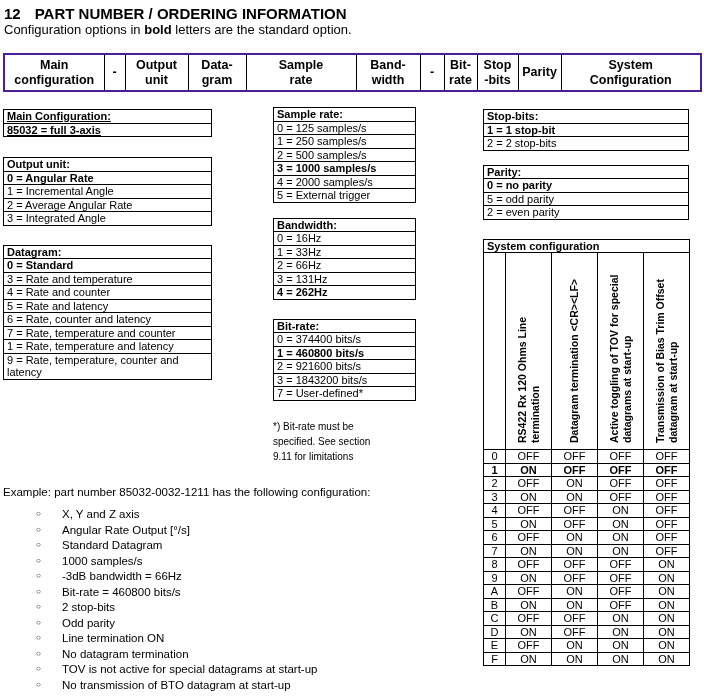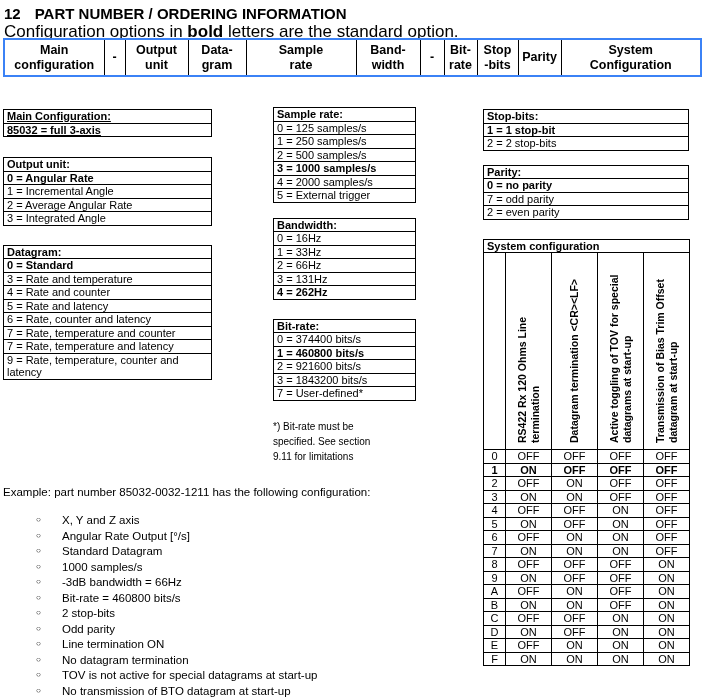--- a/index.html
+++ b/index.html
@@ -4,27 +4,27 @@
 <style>
   * { box-sizing: border-box; margin: 0; padding: 0; }
   html, body { background: #ffffff; }
   body { font-family: "Liberation Sans", sans-serif; color: #000; }
   .page { position: relative; width: 704px; height: 699px; background: #fff; overflow: hidden; }
   .abs { position: absolute; }
 
   
   .heading { left: 4px; top: 5px; font-size: 15px; font-weight: bold; white-space: nowrap; }
   .heading .secnum { margin-right: 14px; }
-  .subtitle { left: 4px; top: 22px; font-size: 17px; white-space: nowrap; }
+  .subtitle { left: 4px; top: 22px; font-size: 13px; white-space: nowrap; }
   .subtitle b { font-weight: bold; }
 
   table { border-collapse: collapse; }
 
   
-  .pn { left: 3px; top: 38px; width: 697px; table-layout: fixed; border: 2px solid #3b82f6; }
+  .pn { left: 3px; top: 53px; width: 697px; table-layout: fixed; border: 2px solid #4c1d95; }
   .pn td {
     border: 1px solid #000; text-align: center; vertical-align: middle;
     font-size: 12.5px; font-weight: bold; line-height: 15px; height: 37px;
     white-space: pre-line; padding: 0 1px;
   }
 
   
   .col-left  { left: 3px;   top: 109px; width: 209px; }
   .col-mid   { left: 273px; top: 107px; width: 143px; }
   .col-right { left: 483px; top: 109px; width: 206px; }
@@ -51,21 +51,21 @@
   .sys th.vh { height: 197px; vertical-align: bottom; padding-bottom: 4px; font-weight: bold; }
   .sys td.corner { border-bottom: 1px solid #000; }
   .vtext {
     display: inline-block; writing-mode: vertical-rl; transform: rotate(180deg);
     max-height: 185px; font-size: 10.5px; font-weight: bold; line-height: 13px; text-align: left;
   }
   .sys tr.bold td { font-weight: bold; }
 
   
   .example { left: 3px; top: 486px; width: 478px; font-size: 11.5px; }
-  .example .intro { line-height: 13px; margin-bottom: 15px; white-space: nowrap; }
+  .example .intro { line-height: 13px; margin-bottom: 9px; white-space: nowrap; }
   .example ul { list-style: none; }
   .example li { display: flex; align-items: flex-start; line-height: 12.5px; margin-bottom: 3px; }
   .example .bullet { flex: 0 0 auto; width: 10px; margin-left: 33px; margin-right: 16px; font-size: 8px; line-height: 12.5px; }
 </style>
 </head>
 <body>
 
 <div class="page">
 
   <div class="abs heading">
@@ -172,21 +172,21 @@
           <tr>
     <td>5 = Rate and latency</td>
   </tr>
           <tr>
     <td>6 = Rate, counter and latency</td>
   </tr>
           <tr>
     <td>7 = Rate, temperature and counter</td>
   </tr>
           <tr>
-    <td>7 = Rate, temperature and latency</td>
+    <td>1 = Rate, temperature and latency</td>
   </tr>
           <tr>
     <td>9 = Rate, temperature, counter and latency</td>
   </tr>
         </tbody>
     </table>
   </div>
 
   <div class="abs col-mid">
     <table class="opt mb15">
@@ -293,21 +293,21 @@
       <thead>
           <tr>
             <th>Parity:</th>
           </tr>
         </thead>
       <tbody>
           <tr class="bold">
     <td>0 = no parity</td>
   </tr>
           <tr>
-    <td>7 = odd parity</td>
+    <td>5 = odd parity</td>
   </tr>
           <tr>
     <td>2 = even parity</td>
   </tr>
         </tbody>
     </table>
 
     <table class="sys">
       <colgroup>
         <col style="width:22px">

